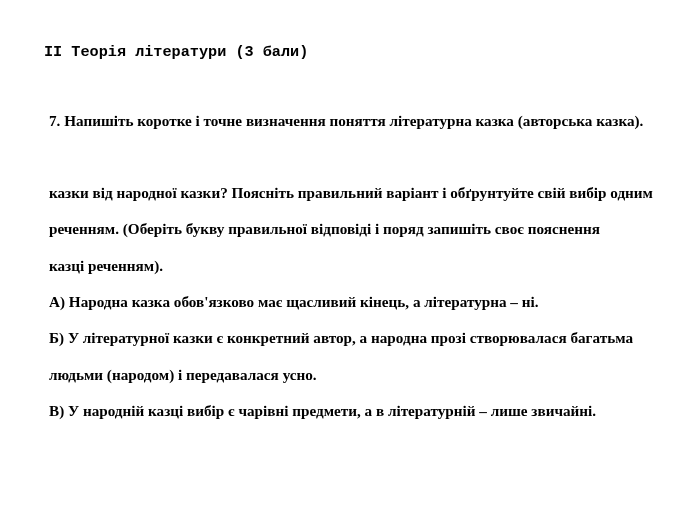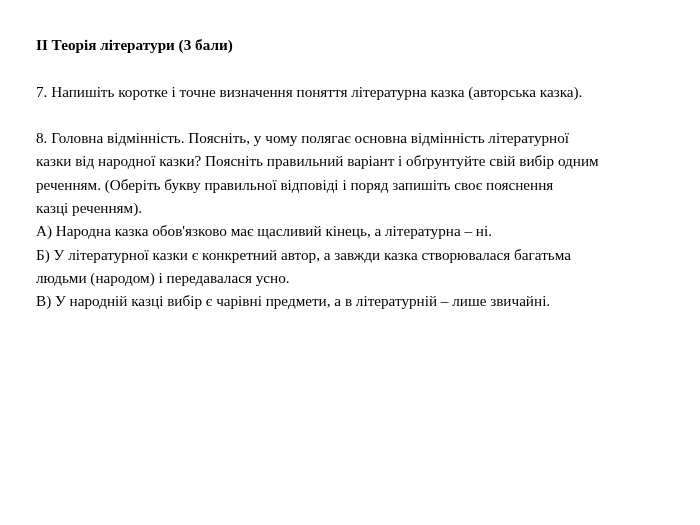--- a/index.html
+++ b/index.html
@@ -18,49 +18,50 @@
     .page {
       position: absolute;
       left: 32px;
       top: 31px;
       width: 650px;
       font-size: 15.2px;
       line-height: 19.3px;
     }
     .title {
       font-weight: bold;
-      margin: 4px;
+      margin: 12px;
+      font-family: Liberation Mono, monospace;
     }
     .gap {
       height: 19.3px;
     }
     .line {
       white-space: nowrap;
-      margin: 4px;
+      margin: 17px;
+      font-weight: bold;
     }
     .para {
       margin: 0;
     }
   </style>
 </head>
 <body>
 
 <div class="page">
   <p class="title">II Теорія літератури (3 бали)</p>
   <div class="gap"></div>
 
   <p class="line">7. Напишіть коротке і точне визначення поняття літературна казка (авторська казка).</p>
   <div class="gap"></div>
 
   <div class="para">
-    <p class="line">8. Головна відмінність. Поясніть, у чому полягає основна відмінність літературної</p>
     <p class="line">казки від народної казки? Поясніть правильний варіант і обґрунтуйте свій вибір одним</p>
     <p class="line">реченням.  (Оберіть букву правильної відповіді  і поряд запишіть своє пояснення</p>
     <p class="line">казці реченням).</p>
   </div>
 
   <div class="para">
     <p class="line">А) Народна казка обов'язково має щасливий кінець, а літературна – ні.</p>
-    <p class="line">Б) У літературної казки є конкретний автор, а завжди казка створювалася багатьма</p>
+    <p class="line">Б) У літературної казки є конкретний автор, а народна прозі створювалася багатьма</p>
     <p class="line">людьми (народом) і передавалася усно.</p>
     <p class="line">В) У народній казці вибір є чарівні предмети, а в літературній – лише звичайні.</p>
   </div>
 </div>
 
 </body></html>

